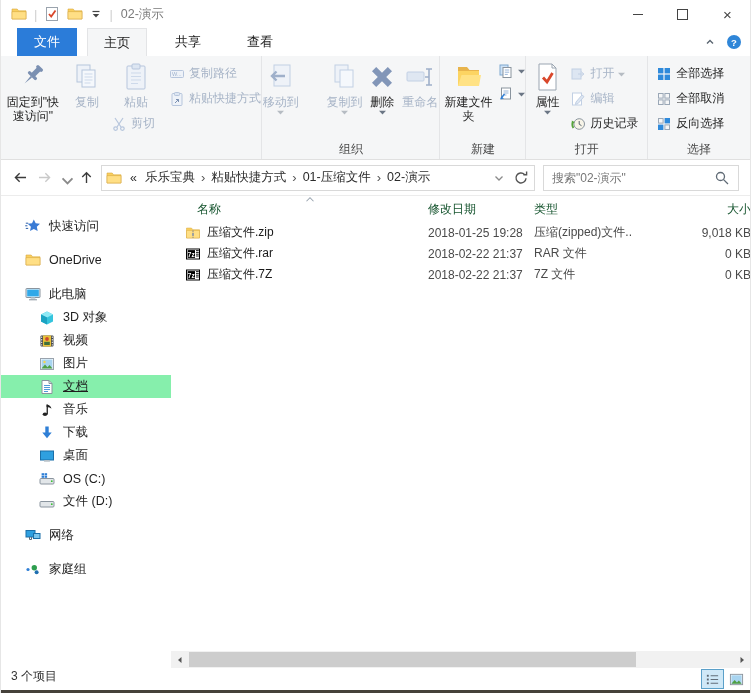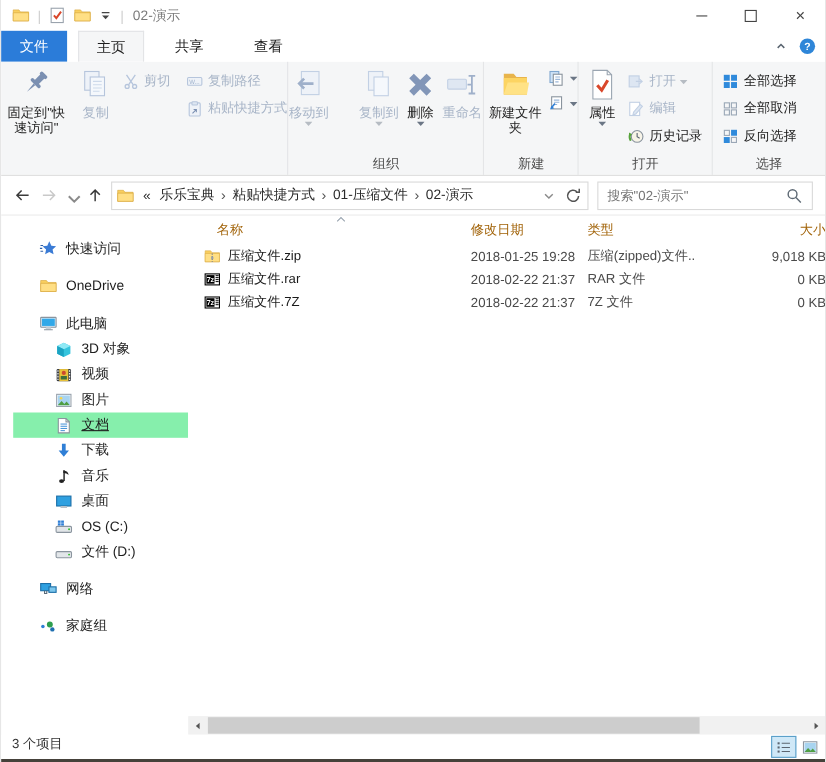--- a/index.html
+++ b/index.html
@@ -17,21 +17,21 @@
   .win-title{margin-left:8px;font-size:12.5px;color:#7a7a7a;}
   .tb-spacer{flex:1;}
   .winctl{display:flex;height:28px;}
   .winctl .wbtn{width:45px;height:28px;display:flex;align-items:center;justify-content:center;}
   .min-glyph{width:10px;height:1px;background:#444;}
   .max-glyph{width:9px;height:9px;border:1px solid #444;}
   .close-glyph{font-size:15px;color:#444;line-height:1;}
   
   .tabrow{height:28px;display:flex;align-items:stretch;background:#fff;position:relative;}
   .tab{padding:0 16px;display:flex;align-items:center;font-size:13px;color:#1e1e1e;}
-  .tab-file{background:#2b7cd9;color:#fff;margin-left:0;padding:0 17px;}
+  .tab-file{background:#2b7cd9;color:#fff;margin-left:16px;padding:0 17px;}
   .tab-active{background:#f5f6f7;border:1px solid #e3e4e6;border-bottom:none;}
   .tabrow-right{position:absolute;right:8px;top:0;height:28px;display:flex;align-items:center;gap:10px;}
   
   .ribbon{height:104px;background:#f5f6f7;display:flex;border-bottom:1px solid #e0e0e0;box-sizing:border-box;}
   .rgroup{display:flex;flex-direction:column;border-right:1px solid #e4e5e7;box-sizing:border-box;}
   .rg-content{flex:1;display:flex;align-items:flex-start;padding-top:3px;}
   .rg-label{height:18px;text-align:center;font-size:12px;color:#4a4a4a;line-height:16px;}
   .rbtn{display:flex;flex-direction:column;align-items:center;text-align:center;}
   .rbtn .ric{width:32px;height:32px;margin-top:2px;}
   .rbtn .ric svg{width:32px;height:32px;}
@@ -54,28 +54,28 @@
   .crumb{padding:0 6px;}
   .crumb-sep{color:#555;font-size:13px;}
   .crumb-ovf{padding:0 2px 0 8px;color:#2b2b2b;}
   .addr-right{display:flex;align-items:center;gap:4px;padding-right:5px;}
   .searchbox{width:196px;height:26px;border:1px solid #d9d9d9;margin-left:8px;display:flex;align-items:center;box-sizing:border-box;}
   .searchbox input{flex:1;border:none;outline:none;font-size:12px;color:#555;padding:0 0 0 8px;font-family:inherit;background:transparent;}
   .searchbox input::placeholder{color:#767676;opacity:1;}
   .searchbox .ic16{margin-right:8px;}
   
   .main{display:flex;height:472px;}
-  .sidebar{width:170px;box-sizing:border-box;padding-top:8px;overflow:hidden;padding-left:11px;}
+  .sidebar{width:170px;box-sizing:border-box;padding-top:8px;overflow:hidden;}
   .side-item{display:flex;align-items:center;gap:8px;height:23px;font-size:12.5px;color:#1e1e1e;}
   .side-item.lvl0{height:24px;margin-top:10px;padding-left:24px;}
   .side-item.lvl1{padding-left:38px;}
   .side-item.selected{background:#86efac;text-decoration:underline;}
   .listpane{flex:1;position:relative;overflow:hidden;}
   .listhead{display:flex;height:26px;align-items:center;position:relative;margin-left:8px;width:600px;}
-  .hcell{font-size:12px;color:#a16207;box-sizing:border-box;white-space:nowrap;}
+  .hcell{font-size:12px;color:#14532d;box-sizing:border-box;white-space:nowrap;}
   .hc-name{width:242px;padding-left:18px;}
   .hc-date{width:103px;padding-left:7px;}
   .hc-type{width:108px;padding-left:10px;}
   .hc-size{width:127px;text-align:right;padding-right:8px;}
   .sortchev{position:absolute;left:124px;top:0;}
   .file-row{display:flex;align-items:center;height:21px;margin-left:8px;width:600px;font-size:12px;}
   .fc-name{width:242px;display:flex;align-items:center;gap:6px;padding-left:6px;box-sizing:border-box;color:#1a1a1a;white-space:nowrap;overflow:hidden;}
   .fc-date{width:103px;padding-left:7px;box-sizing:border-box;color:#4a4a4a;white-space:nowrap;}
   .fc-type{width:108px;padding-left:10px;box-sizing:border-box;color:#4a4a4a;white-space:nowrap;overflow:hidden;}
   .fc-size{width:127px;text-align:right;padding-right:8px;box-sizing:border-box;color:#4a4a4a;white-space:nowrap;}
@@ -184,20 +184,30 @@
           <span class="ric">
               <svg viewBox="0 0 32 32">
                 <rect x="6" y="4" width="13" height="17" fill="#eef2f8" stroke="#b6c5dc"></rect>
                 <rect x="11" y="9" width="13" height="17" fill="#f5f8fc" stroke="#b6c5dc"></rect>
                 <path d="M13.5 13h8M13.5 16h8M13.5 19h8M13.5 22h6" stroke="#cdd9ea" fill="none"></path>
               </svg>
             </span>
           <span class="rlbl">复制</span>
         </div>
         <div class="col" style="width:54px;">
+          <div class="rbtn dis">
+            <span class="ric">
+                <svg viewBox="0 0 32 32">
+                  <rect x="7" y="5" width="18" height="23" rx="1" fill="#eef2f8" stroke="#b6c5dc"></rect>
+                  <rect x="12" y="3" width="8" height="5" rx="1" fill="#dde6f2" stroke="#b6c5dc"></rect>
+                  <path d="M11 12h10M11 15.5h10M11 19h10M11 22.5h7" stroke="#cdd9ea" fill="none"></path>
+                </svg>
+              </span>
+            <span class="rlbl">粘贴</span>
+          </div>
           <div class="rsmall dis" style="margin-top:2px;">
             <span class="ic16">
                 <svg viewBox="0 0 16 16" fill="none" stroke="#b6c5dc" stroke-width="1.2">
                   <path d="M4 2l6 9M12 2L6 11"></path>
                   <circle cx="4.6" cy="12.6" r="1.8"></circle>
                   <circle cx="11.4" cy="12.6" r="1.8"></circle>
                 </svg>
               </span>
             <span>剪切</span>
           </div>
@@ -571,34 +581,34 @@
               <path d="M3 1.5h7l3 3v10H3z" fill="#fff" stroke="#8a949e"></path>
               <path d="M10 1.5v3h3" fill="none" stroke="#8a949e"></path>
               <path d="M5 6.5h6M5 8.5h6M5 10.5h6M5 12.5h4" stroke="#3d8fd6" stroke-width=".9"></path>
             </svg>
           </span>
           <span>文档</span>
         </div>
         <div class="side-item lvl1">
           <span class="ic16">
             <svg viewBox="0 0 16 16">
-              <path d="M6.3 1.5h3.4v6h3L8 13.2 3.3 7.5h3z" fill="#2f7fd6"></path>
-            </svg>
-          </span>
-          <span>下载</span>
-        </div>
-        <div class="side-item lvl1">
-          <span class="ic16">
-            <svg viewBox="0 0 16 16">
               <ellipse cx="6" cy="12.3" rx="2.3" ry="1.7" fill="#222"></ellipse>
               <rect x="7.6" y="2.6" width="1.3" height="9.7" fill="#222"></rect>
               <path d="M7.6 2.6c3 .6 4.6 1.9 4.8 4.2-1.1-1-2.7-1.5-4.8-1.7z" fill="#222"></path>
             </svg>
           </span>
           <span>音乐</span>
+        </div>
+        <div class="side-item lvl1">
+          <span class="ic16">
+            <svg viewBox="0 0 16 16">
+              <path d="M6.3 1.5h3.4v6h3L8 13.2 3.3 7.5h3z" fill="#2f7fd6"></path>
+            </svg>
+          </span>
+          <span>下载</span>
         </div>
         <div class="side-item lvl1">
           <span class="ic16">
             <svg viewBox="0 0 16 16">
               <rect x="1.5" y="3" width="13" height="9" fill="#2fa0e0" stroke="#1b6fa8"></rect>
               <path d="M5.5 12h5l.6 1.8H4.9z" fill="#b9c2c9"></path>
             </svg>
           </span>
           <span>桌面</span>
         </div>

